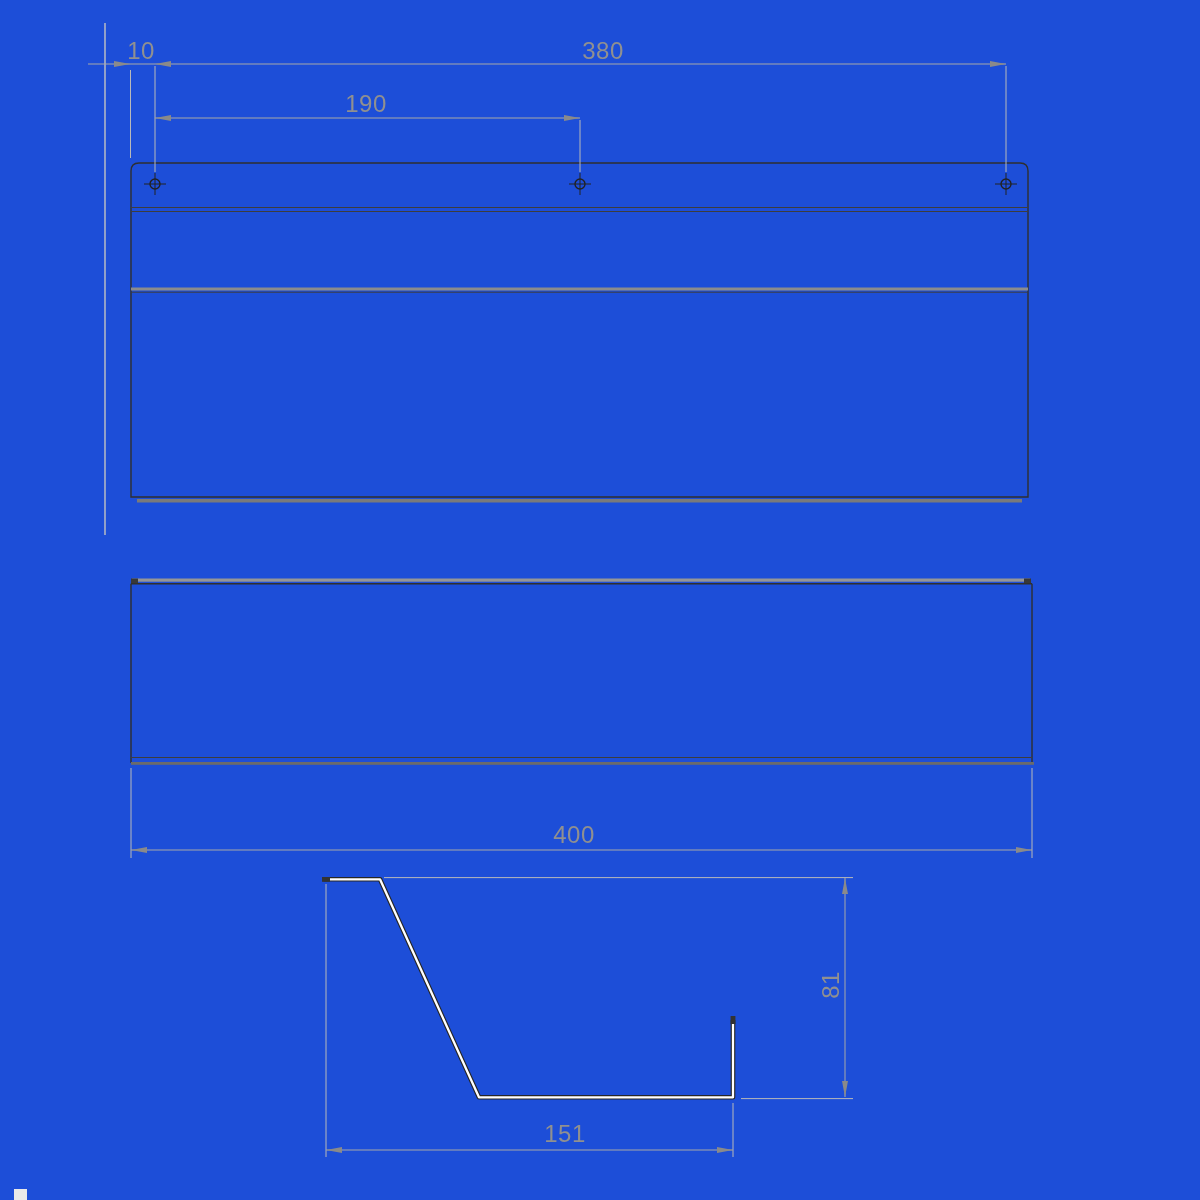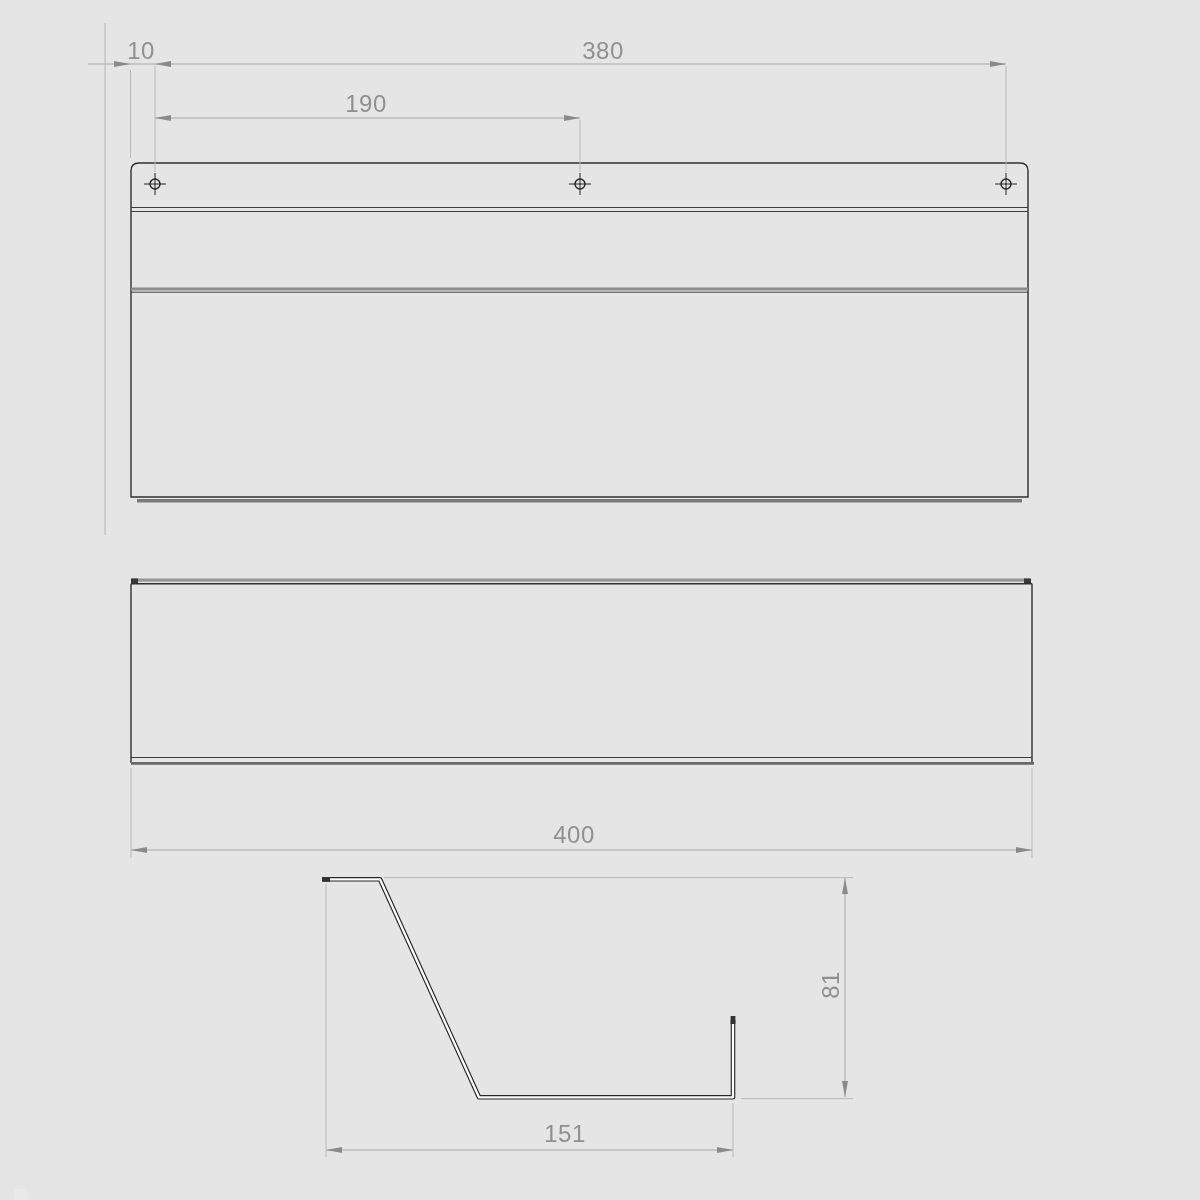--- a/index.html
+++ b/index.html
@@ -8,21 +8,21 @@
     background: #ffffff;
     width: 1200px;
     height: 1200px;
     overflow: hidden;
     font-family: "Liberation Sans", sans-serif;
   }
   .sheet {
     position: relative;
     width: 1200px;
     height: 1200px;
-    background: #e5e5e5;
+    background: #1d4ed8;
   }
   svg { display: block; }
   .dim-text {
     font-family: "Liberation Sans", sans-serif;
     font-size: 24px;
     fill: #909090;
     letter-spacing: 0.5px;
   }
   .edge      { stroke: #2f2f2f; stroke-width: 1.4; fill: none; }
   .edge-thin { stroke: #3d3d3d; stroke-width: 1;   fill: none; }

